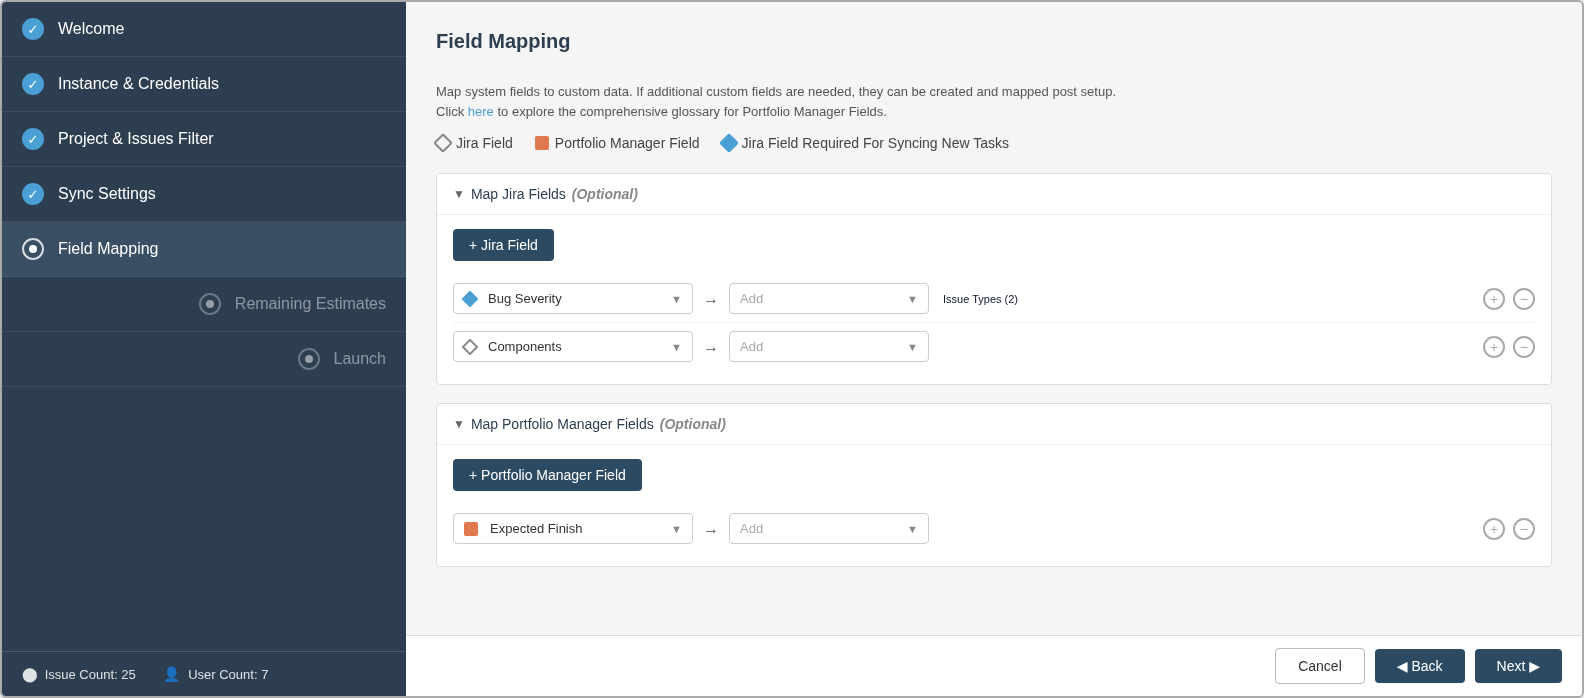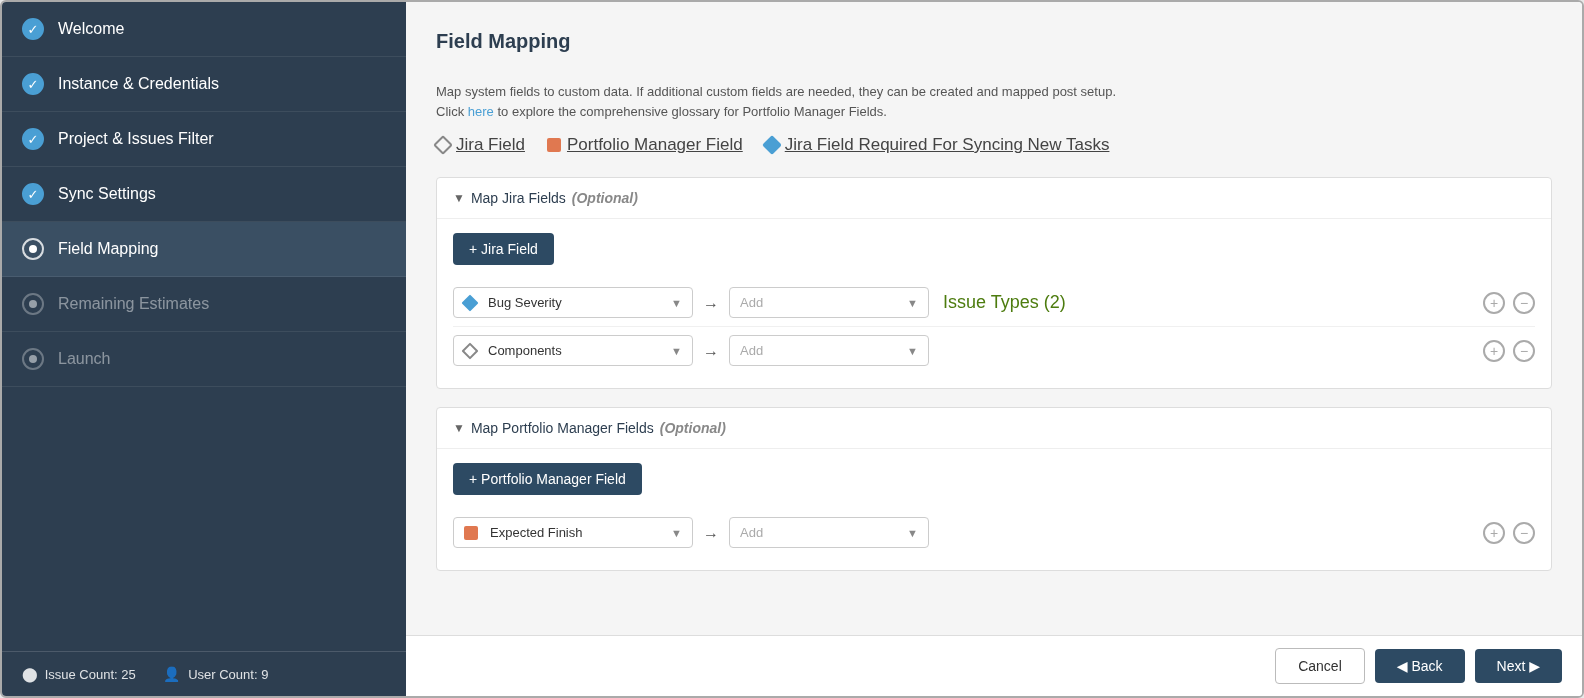--- a/index.html
+++ b/index.html
@@ -49,20 +49,21 @@
       font-size: 16px;
       font-weight: 500;
       position: relative;
     }
     .sidebar-item.active {
       background: #3a4f63;
     }
     .sidebar-item.disabled {
       color: rgba(255,255,255,0.45);
       cursor: default;
+      justify-content: flex-end;
     }
     .sidebar-item .step-icon {
       width: 22px;
       height: 22px;
       border-radius: 50%;
       border: 2px solid rgba(255,255,255,0.6);
       display: flex;
       align-items: center;
       justify-content: center;
       margin-right: 14px;
@@ -139,23 +140,22 @@
     .legend-bar {
       display: flex;
       align-items: center;
       gap: 22px;
       margin-bottom: 22px;
     }
     .legend-item {
       display: flex;
       align-items: center;
       gap: 6px;
-      font-size: 17px;
+      font-size: 14px;
       color: #444;
-      text-decoration: underline;
     }
     
     .section {
       background: #fff;
       border: 1px solid #ddd;
       border-radius: 4px;
       margin-bottom: 18px;
     }
     .section-header {
       display: flex;
@@ -216,22 +216,22 @@
       border-radius: 4px;
       padding: 7px 10px;
       background: #fff;
       min-width: 200px;
       cursor: pointer;
       font-size: 13px;
       color: #aaa;
     }
     .add-select .caret { margin-left: auto; color: #888; font-size: 11px; }
     .issue-types-badge {
-      font-size: 18px;
-      color: #4d7c0f;
+      font-size: 11px;
+      color: #0f172a;
       margin-left: 4px;
       font-weight: 500;
       white-space: nowrap;
     }
     .row-actions {
       display: flex;
       align-items: center;
       gap: 8px;
       margin-left: auto;
     }
@@ -339,21 +339,21 @@
         </div>
 
       </div>
       <div class="sidebar-footer">
         <div class="footer-stat">
           <span class="footer-stat-icon">⬤</span>
           <span>Issue Count: 25</span>
         </div>
         <div class="footer-stat">
           <span class="footer-stat-icon">👤</span>
-          <span>User Count: 9</span>
+          <span>User Count: 7</span>
         </div>
       </div>
     </div>
 
     <div class="main-panel">
       <div class="content-area">
 
         <div class="page-title">Field Mapping</div>
         <div class="page-desc">
           <span>Map system fields to custom data. If additional custom fields are needed, they can be created and mapped post setup.</span><br>

